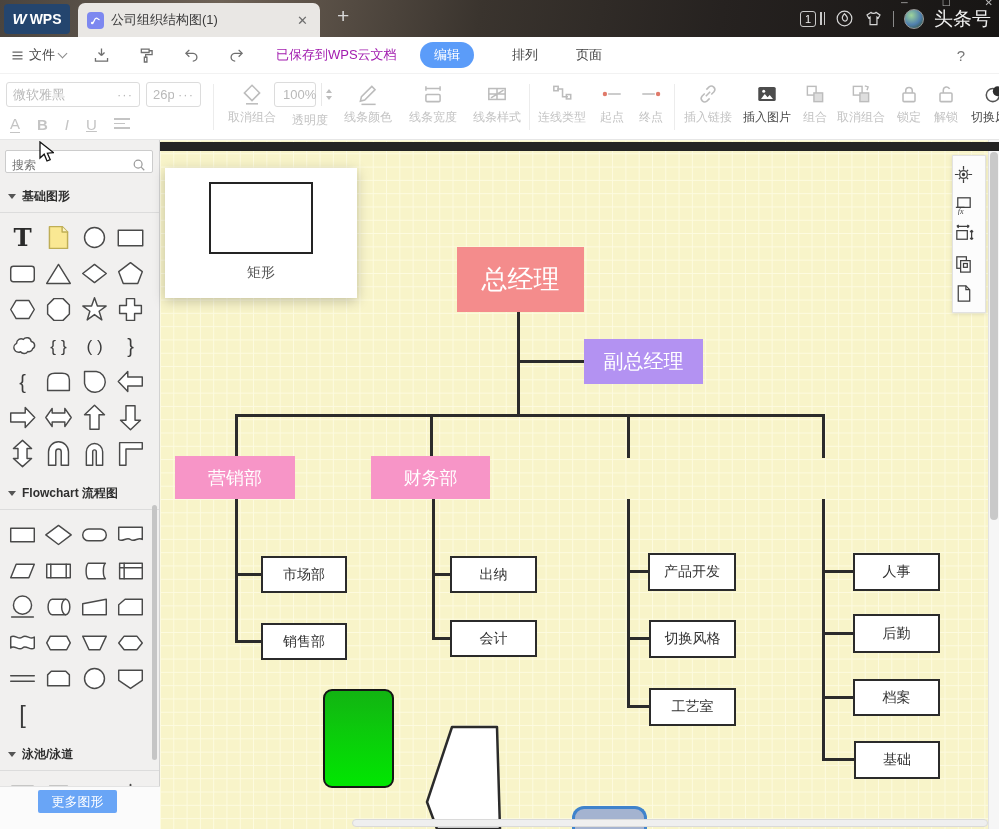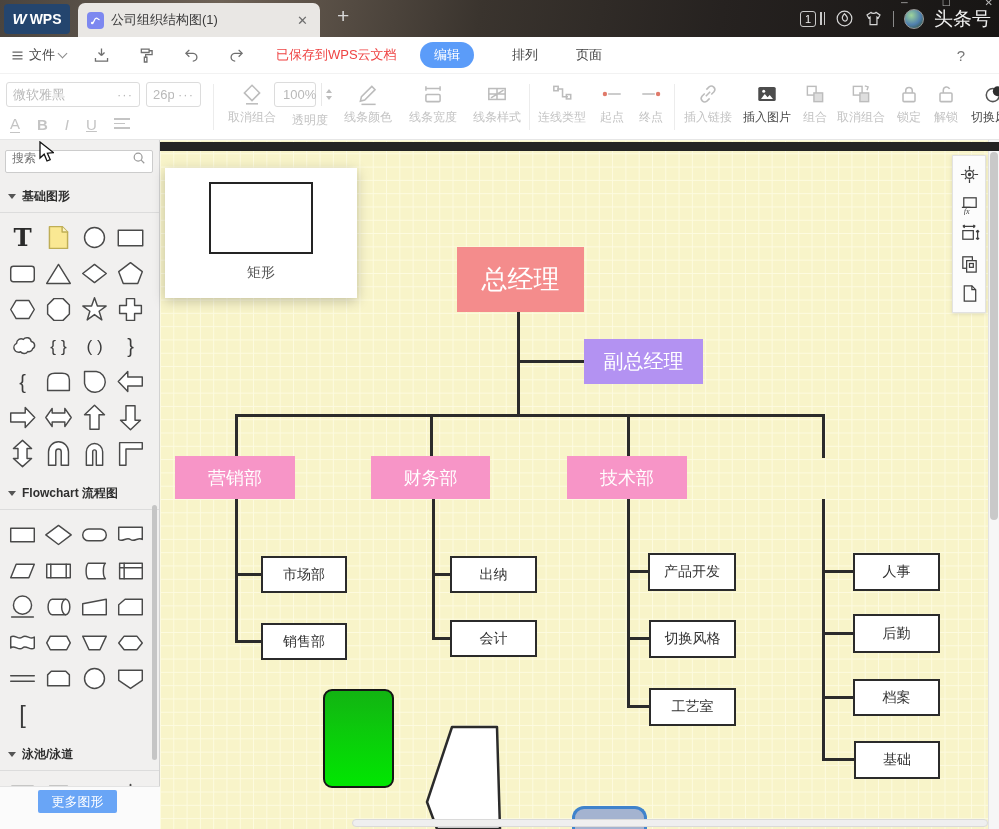--- a/index.html
+++ b/index.html
@@ -22,21 +22,21 @@
 .stackbars i{width:1.5px;height:13px;background:#c9c9c9;display:block}
 .tbsep{width:1px;height:16px;background:#8a8a8a}
 .avatar{width:20px;height:20px;border-radius:50%;background:radial-gradient(circle at 35% 30%,#9ed49a,#4f7fae 55%,#35573c 90%);border:1px solid #999}
 .account{color:#f0f0f0;font-size:19px}
 
 .menubar{height:37px;background:#fff;position:relative;display:flex;align-items:center;border-bottom:1px solid #f2f2f2}
 .m-item{display:flex;align-items:center;gap:4px;color:#4a4a4a}
 .m-file{margin-left:10px}
 .chev{width:7px;height:7px;border-right:1.4px solid #8a8a8a;border-bottom:1.4px solid #8a8a8a;transform:rotate(45deg);margin-top:-3px}
 .m-ico{margin-left:26px;cursor:default}
-.save-status{margin-left:30px;color:#ef4444}
+.save-status{margin-left:30px;color:#a21caf}
 .menu-tabs{position:absolute;left:420px;display:flex;align-items:center;gap:38px}
 .pill{background:#5b9cf9;color:#fff;border-radius:13px;padding:4px 14px}
 .mtab{color:#454545}
 .help-q{position:absolute;right:34px;color:#777;font-size:15px}
 
 .toolbar{height:66px;background:#fff;border-bottom:1px solid #e6e6e6;position:relative;overflow:hidden}
 .inpbox{position:absolute;border:1px solid #dcdcdc;border-radius:3px;height:25px;top:8px;display:flex;align-items:center;color:#b9b9b9;background:#fff;padding:0 6px;font-size:13px}
 .inpbox .val{flex:1;white-space:nowrap;overflow:hidden}
 .dots{color:#b9b9b9;letter-spacing:1px;margin-left:4px}
 .fmtrow{position:absolute;left:10px;top:37px;display:flex;align-items:flex-end;gap:17px;color:#c4c4c4;font-size:15px;height:22px}
@@ -48,21 +48,21 @@
 .vsep{position:absolute;top:10px;width:1px;height:46px;background:#ececec}
 .tool{position:absolute;top:8px;display:flex;flex-direction:column;align-items:center;gap:3px}
 .tool .tlabel{font-size:12px;color:#c3c3c3;white-space:nowrap}
 .tool.dark .tlabel{color:#4a4a4a}
 .spinbox{position:absolute;border:1px solid #dcdcdc;border-radius:3px;height:25px;top:8px;display:flex;align-items:center;color:#b9b9b9;padding:0 4px 0 8px;font-size:13px;gap:5px}
 .spinarrows{display:flex;flex-direction:column;gap:3px;border-left:1px solid #e8e8e8;padding-left:4px;height:100%;justify-content:center}
 .spinarrows i{width:0;height:0;border-left:3.5px solid transparent;border-right:3.5px solid transparent;display:block}
 .sp-up{border-bottom:4px solid #bdbdbd}.sp-dn{border-top:4px solid #bdbdbd}
 
 .sidebar{position:absolute;left:0;top:140px;width:160px;height:689px;background:#f1f0ef;border-right:1px solid #d2d2d2;overflow:hidden}
-.searchbox{margin:10px 6px 0 5px;height:23px;background:#fff;border:1px solid #ccc;border-radius:2px;display:flex;align-items:flex-start;padding:0 6px;color:#aaa}
+.searchbox{margin:10px 6px 0 5px;height:23px;background:#fff;border:1px solid #ccc;border-radius:2px;display:flex;align-items:flex-end;padding:0 6px;color:#aaa}
 .searchbox input{border:none;outline:none;flex:1;width:100px;font-size:12px;color:#555;background:transparent;font-family:inherit}
 .sec-head{display:flex;align-items:center;gap:6px;margin:15px 0 0 8px;font-weight:bold;color:#2f2f2f;font-size:12px}
 .tri{width:0;height:0;border-left:4px solid transparent;border-right:4px solid transparent;border-top:5px solid #555}
 .sec-line{height:1px;background:#dcdcdc;margin:7px 0 0 0}
 .grid{display:grid;grid-template-columns:repeat(4,35px);gap:3px 1px;padding:8px 0 0 5px}
 .cell{width:35px;height:33px;display:flex;align-items:center;justify-content:center}
 .cell svg{width:29px;height:29px;stroke:#4a4a4a;stroke-width:1.6;fill:#fff;stroke-linejoin:round;stroke-linecap:round}
 .side-scroll{position:absolute;right:2px;top:365px;width:5px;height:255px;background:#c5c5c5;border-radius:3px}
 .side-bottom{position:absolute;left:0;bottom:0;width:160px;height:43px;background:#fbfbfb;border-top:1px solid #e3e3e3}
 .more-btn{position:absolute;left:38px;top:3px;width:79px;height:23px;background:#69a5f6;color:#fff;border:none;border-radius:2px;font-size:13px;font-family:inherit}
@@ -72,21 +72,21 @@
 .conn{position:absolute;background:#2b2b2b}
 .obox{position:absolute;display:flex;align-items:center;justify-content:center;color:#fff}
 .root{font-size:26px}
 .deputy{font-size:20px}
 .dept{font-size:18px}
 .child{background:#fff;border:2.5px solid #2b2b2b;color:#333;font-size:14px}
 .greenrect{position:absolute;left:163px;top:549px;width:71px;height:99px;border:2px solid #161616;border-radius:9px;background:linear-gradient(180deg,#12b412,#0bcc0b 45%,#01e601)}
 .bluehex{position:absolute;left:412px;top:666px;width:75px;height:34px;border:3px solid #3f83cc;border-bottom:none;border-radius:12px 12px 0 0;background:#a4b3d0}
 .hscroll{position:absolute;left:192px;top:679px;width:636px;height:8px;background:#efefef;border:1px solid #dadada;border-radius:4px}
 
-.rpanel{position:absolute;left:952px;top:155px;width:34px;height:158px;background:#fcfcfc;border:1px solid #e2e2e2;box-shadow:0 1px 4px rgba(0,0,0,.12);z-index:4;display:flex;flex-direction:column;align-items:center;justify-content:space-around;padding:4px 0}
+.rpanel{position:absolute;left:952px;top:155px;width:34px;height:158px;background:#fcfcfc;border:1px solid #e2e2e2;box-shadow:0 1px 4px rgba(0,0,0,.12);z-index:4;display:flex;flex-direction:column;justify-content:space-around;padding:4px 0}
 .rpanel svg{width:21px;height:21px;stroke:#3f3f3f;fill:none;stroke-width:1.3}
 .vscroll{position:absolute;left:988px;top:140px;width:11px;height:689px;background:#f6f6f6;border-left:1px solid #e3e3e3;z-index:2}
 .vthumb{position:absolute;left:1px;top:12px;width:8px;height:368px;background:#c9c9c9;border-radius:4px}
 
 .shape-tip{position:absolute;left:165px;top:168px;width:192px;height:130px;background:#fff;border-radius:0;box-shadow:0 3px 12px rgba(0,0,0,.22);z-index:6}
 .tip-rect{position:absolute;left:44px;top:14px;width:104px;height:72px;border:2.5px solid #242424;background:#fff}
 .tip-label{position:absolute;left:0;top:96px;width:100%;text-align:center;color:#565656;font-size:14px}
 .cursor{position:absolute;left:38px;top:141px;z-index:9}
 </style>
 </head>
@@ -641,21 +641,20 @@
   <div class="conn" style="left:662px;top:359px;width:3px;height:262px"></div>
   <div class="conn" style="left:662px;top:430px;width:34px;height:3px"></div>
   <div class="conn" style="left:662px;top:492px;width:34px;height:3px"></div>
   <div class="conn" style="left:662px;top:556px;width:34px;height:3px"></div>
   <div class="conn" style="left:662px;top:618px;width:34px;height:3px"></div>
 
   <div class="obox root" style="left:297px;top:107px;width:127px;height:65px;background:#f48c8c">总经理</div>
   <div class="obox deputy" style="left:424px;top:199px;width:119px;height:45px;background:#b392f2">副总经理</div>
   <div class="obox dept" style="left:15px;top:316px;width:120px;height:43px;background:#f795c7">营销部</div>
   <div class="obox dept" style="left:211px;top:316px;width:119px;height:43px;background:#f795c7">财务部</div>
-  <div class="obox dept" style="left:407px;top:316px;width:120px;height:43px;background:#f795c7">技术部</div>
 
   <div class="obox child" style="left:101px;top:416px;width:86px;height:37px">市场部</div>
   <div class="obox child" style="left:101px;top:483px;width:86px;height:37px">销售部</div>
   <div class="obox child" style="left:290px;top:416px;width:87px;height:37px">出纳</div>
   <div class="obox child" style="left:290px;top:480px;width:87px;height:37px">会计</div>
   <div class="obox child" style="left:488px;top:413px;width:88px;height:38px">产品开发</div>
   <div class="obox child" style="left:489px;top:480px;width:87px;height:38px">切换风格</div>
   <div class="obox child" style="left:489px;top:548px;width:87px;height:38px">工艺室</div>
   <div class="obox child" style="left:693px;top:413px;width:87px;height:38px">人事</div>
   <div class="obox child" style="left:693px;top:474px;width:87px;height:39px">后勤</div>

